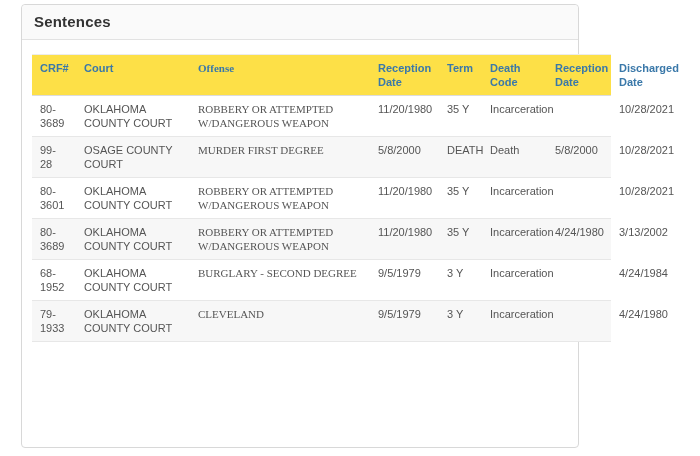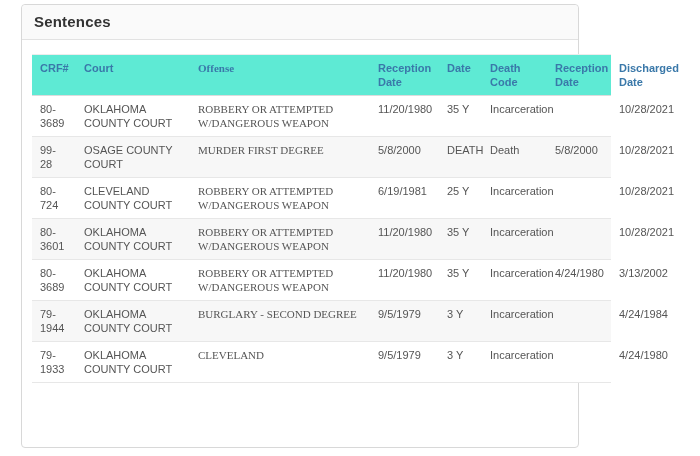--- a/index.html
+++ b/index.html
@@ -39,21 +39,21 @@
   }
   table.sentences {
     width: 100%;
     border-collapse: collapse;
     table-layout: fixed;
     font-size: 11px;
     color: #555555;
     border-top: 1px solid #ececec;
   }
   table.sentences thead th {
-    background: #5eead4;
+    background: #fde047;
     color: #3a78a9;
     text-align: left;
     font-weight: bold;
     padding: 6px 8px;
     vertical-align: top;
     line-height: 14px;
     height: 40px;
     box-sizing: border-box;
     border-bottom: 1px solid #dcdcdc;
     cursor: pointer;
@@ -91,21 +91,21 @@
     <span class="card-title">Sentences</span>
   </div>
   <div class="card-body">
     <table class="sentences">
       <thead>
         <tr>
             <th class="col-crf">CRF#</th>
             <th class="col-court">Court</th>
             <th class="col-offense">Offense</th>
             <th class="col-conviction_date">Reception Date</th>
-            <th class="col-term">Date</th>
+            <th class="col-term">Term</th>
             <th class="col-term_code">Death Code</th>
             <th class="col-reception_date">Reception Date</th>
             <th class="col-discharged_date">Discharged Date</th>
           </tr>
       </thead>
       <tbody>
           <tr>
             <td class="col-crf">80-3689</td>
             <td class="col-court">OKLAHOMA COUNTY COURT</td>
             <td class="col-offense">ROBBERY OR ATTEMPTED W/DANGEROUS WEAPON</td>
@@ -119,51 +119,41 @@
             <td class="col-crf">99-28</td>
             <td class="col-court">OSAGE COUNTY COURT</td>
             <td class="col-offense">MURDER FIRST DEGREE</td>
             <td class="col-conviction_date">5/8/2000</td>
             <td class="col-term">DEATH</td>
             <td class="col-term_code">Death</td>
             <td class="col-reception_date">5/8/2000</td>
             <td class="col-discharged_date">10/28/2021</td>
           </tr>
           <tr>
-            <td class="col-crf">80-724</td>
-            <td class="col-court">CLEVELAND COUNTY COURT</td>
-            <td class="col-offense">ROBBERY OR ATTEMPTED W/DANGEROUS WEAPON</td>
-            <td class="col-conviction_date">6/19/1981</td>
-            <td class="col-term">25 Y</td>
-            <td class="col-term_code">Incarceration</td>
-            <td class="col-reception_date"></td>
-            <td class="col-discharged_date">10/28/2021</td>
-          </tr>
-          <tr>
             <td class="col-crf">80-3601</td>
             <td class="col-court">OKLAHOMA COUNTY COURT</td>
             <td class="col-offense">ROBBERY OR ATTEMPTED W/DANGEROUS WEAPON</td>
             <td class="col-conviction_date">11/20/1980</td>
             <td class="col-term">35 Y</td>
             <td class="col-term_code">Incarceration</td>
             <td class="col-reception_date"></td>
             <td class="col-discharged_date">10/28/2021</td>
           </tr>
           <tr>
             <td class="col-crf">80-3689</td>
             <td class="col-court">OKLAHOMA COUNTY COURT</td>
             <td class="col-offense">ROBBERY OR ATTEMPTED W/DANGEROUS WEAPON</td>
             <td class="col-conviction_date">11/20/1980</td>
             <td class="col-term">35 Y</td>
             <td class="col-term_code">Incarceration</td>
             <td class="col-reception_date">4/24/1980</td>
             <td class="col-discharged_date">3/13/2002</td>
           </tr>
           <tr>
-            <td class="col-crf">79-1944</td>
+            <td class="col-crf">68-1952</td>
             <td class="col-court">OKLAHOMA COUNTY COURT</td>
             <td class="col-offense">BURGLARY - SECOND DEGREE</td>
             <td class="col-conviction_date">9/5/1979</td>
             <td class="col-term">3 Y</td>
             <td class="col-term_code">Incarceration</td>
             <td class="col-reception_date"></td>
             <td class="col-discharged_date">4/24/1984</td>
           </tr>
           <tr>
             <td class="col-crf">79-1933</td>

